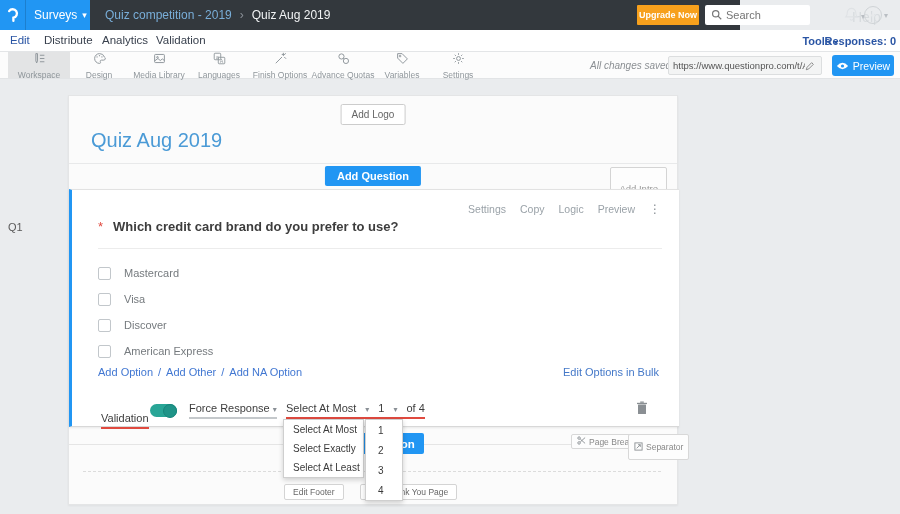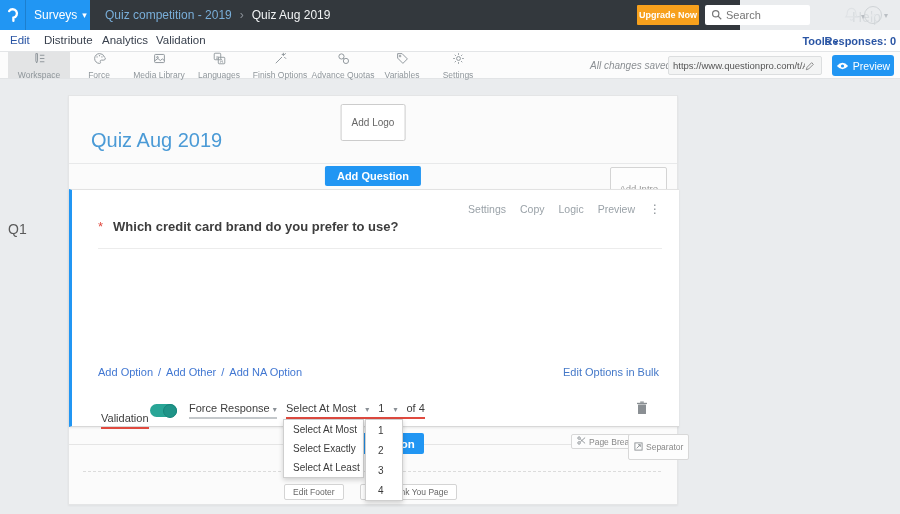--- a/index.html
+++ b/index.html
@@ -38,21 +38,21 @@
   .tb-item { display:flex; flex-direction:column; align-items:center; justify-content:center; gap:1px; cursor:pointer; }
   .tb-item .tb-label { font-size:8.5px; color:#8f969b; white-space:nowrap; }
   .tb-item.active { background:#e3e4e5; }
   .saved-status { position:absolute; left:590px; top:8px; font-size:10px; font-style:italic; color:#8b8f93; }
   .url-box { position:absolute; left:668px; top:4px; width:154px; height:19px; background:#f3f4f4; border:1px solid #dcdedf; border-radius:2px; display:flex; align-items:center; padding:0 4px; }
   .url-box input { border:none; outline:none; background:transparent; font-size:9.5px; color:#555; width:132px; }
   .preview-btn { position:absolute; left:832px; top:3px; width:62px; height:21px; background:#2196f3; color:#fff; border:none; border-radius:3px; font-size:10.5px; cursor:pointer; display:flex; align-items:center; justify-content:center; gap:4px; }
 
   
   .card { position:absolute; left:68px; top:95px; width:610px; height:410px; background:#fbfbfb; border:1px solid #e4e5e6; box-shadow:0 1px 2px rgba(0,0,0,.05); }
-  .add-logo-btn { position:absolute; left:50%; transform:translateX(-50%); top:8px; background:#fff; border:1px solid #ccc; border-radius:2px; font-size:10px; color:#666; padding:12px 10px; cursor:pointer; }
+  .add-logo-btn { position:absolute; left:50%; transform:translateX(-50%); top:8px; background:#fff; border:1px solid #ccc; border-radius:2px; font-size:10px; color:#666; padding:4px 10px; cursor:pointer; }
   .survey-title { position:absolute; left:22px; top:33px; font-size:20px; color:#4a9ad6; }
   .header-divider { position:absolute; left:0; top:67px; width:100%; border-top:1px solid #e8e9ea; }
   .add-question-top { position:absolute; left:50%; transform:translateX(-50%); top:70px; height:20px; background:#2196f3; color:#fff; border:none; border-radius:2px; font-size:11px; font-weight:bold; padding:0 12px; cursor:pointer; }
   .add-intro-btn { position:absolute; right:10px; top:71px; height:18px; background:#fdfdfd; border:1px solid #d4d4d4; border-radius:2px; font-size:9.5px; color:#999; padding:15px 8px; cursor:pointer; }
 
   
   .qblock { position:absolute; left:0; top:93px; width:610px; height:238px; background:#fff; border-left:3px solid #2196f3; border-top:1px solid #e2e2e2; border-bottom:1px solid #d8d8d8; box-shadow:0 1px 2px rgba(0,0,0,.08); }
   .q-menu { position:absolute; right:18px; top:12px; display:flex; gap:14px; font-size:10.5px; color:#9aa2a8; align-items:center; }
   .q-menu span { cursor:pointer; }
   .q-menu .dots { font-size:12px; color:#8a9096; }
@@ -90,21 +90,21 @@
   
   .add-question-bottom { position:absolute; left:330px; top:433px; width:94px; height:21px; background:#2196f3; color:#fff; border:none; border-radius:2px; font-size:11.5px; font-weight:bold; cursor:pointer; z-index:1; }
 
   
   .dd-panel { position:absolute; background:#fff; border:1px solid #cfcfcf; box-shadow:0 2px 5px rgba(0,0,0,.18); z-index:5; }
   .dd-rules { left:283px; top:419px; width:81px; }
   .dd-rules .dd-item { font-size:10px; color:#3a3a3a; padding:4px 0 4px 9px; white-space:nowrap; cursor:pointer; }
   .dd-counts { left:365px; top:419px; width:38px; }
   .dd-counts .dd-item { font-size:10px; color:#3a3a3a; padding:4.5px 0 4.5px 12px; cursor:pointer; }
 
-  .q-id { position:absolute; left:8px; top:221px; font-size:14px; color:#5a5a5a; }
+  .q-id { position:absolute; left:8px; top:221px; font-size:11px; color:#5a5a5a; }
 </style>
 </head>
 <body>
 
 <div id="app">
 
   <div class="topbar">
     <div class="brand">
       <span class="brand-logo">
         <svg width="14" height="18" viewBox="0 0 18 22" fill="none" stroke="#ffffff" stroke-width="3" stroke-linecap="round">
@@ -164,21 +164,21 @@
           </svg></span>
       <span class="tb-label">Workspace</span>
     </div>
     <div class="tb-item" style="width:58px">
       <span><svg width="13" height="13" viewBox="0 0 16 16" fill="none" stroke="#8f969b" stroke-width="1.2">
             <path d="M8 2 a6 6 0 1 0 0 12 c1.6 0 1.4-1.1 1-2 c-.5-1.1.2-2 1.5-2 H13 a2 2 0 0 0 1-3.8 A6 6 0 0 0 8 2 z"></path>
             <circle cx="5" cy="6" r=".8" fill="#8f969b" stroke="none"></circle>
             <circle cx="8" cy="4.5" r=".8" fill="#8f969b" stroke="none"></circle>
             <circle cx="11" cy="6" r=".8" fill="#8f969b" stroke="none"></circle>
           </svg></span>
-      <span class="tb-label">Force</span>
+      <span class="tb-label">Design</span>
     </div>
     <div class="tb-item" style="width:62px">
       <span><svg width="13" height="13" viewBox="0 0 16 16" fill="none" stroke="#8f969b" stroke-width="1.2">
             <rect x="2" y="3" width="12" height="10" rx="1"></rect>
             <circle cx="5.5" cy="6.5" r="1"></circle>
             <path d="M2 11 l4-3 3 2.5 2.5-2 2.5 2"></path>
           </svg></span>
       <span class="tb-label">Media Library</span>
     </div>
     <div class="tb-item" style="width:58px">
@@ -251,20 +251,38 @@
         <span>Logic</span>
         <span>Preview</span>
         <span class="dots">⋮</span>
       </div>
       <div class="q-row">
         <span class="q-required">*</span>
         <span class="q-text">Which credit card brand do you prefer to use?</span>
       </div>
       <div class="q-underline"></div>
 
+      <div class="opt-list">
+        <div class="opt-row">
+          <span class="checkbox"></span>
+          <span class="opt-label">Mastercard</span>
+        </div>
+        <div class="opt-row">
+          <span class="checkbox"></span>
+          <span class="opt-label">Visa</span>
+        </div>
+        <div class="opt-row">
+          <span class="checkbox"></span>
+          <span class="opt-label">Discover</span>
+        </div>
+        <div class="opt-row">
+          <span class="checkbox"></span>
+          <span class="opt-label">American Express</span>
+        </div>
+      </div>
 
       <div class="opt-links">
         <span>Add Option</span>
         <span>/</span>
         <span>Add Other</span>
         <span>/</span>
         <span>Add NA Option</span>
       </div>
       <span class="bulk-edit">Edit Options in Bulk</span>
 

